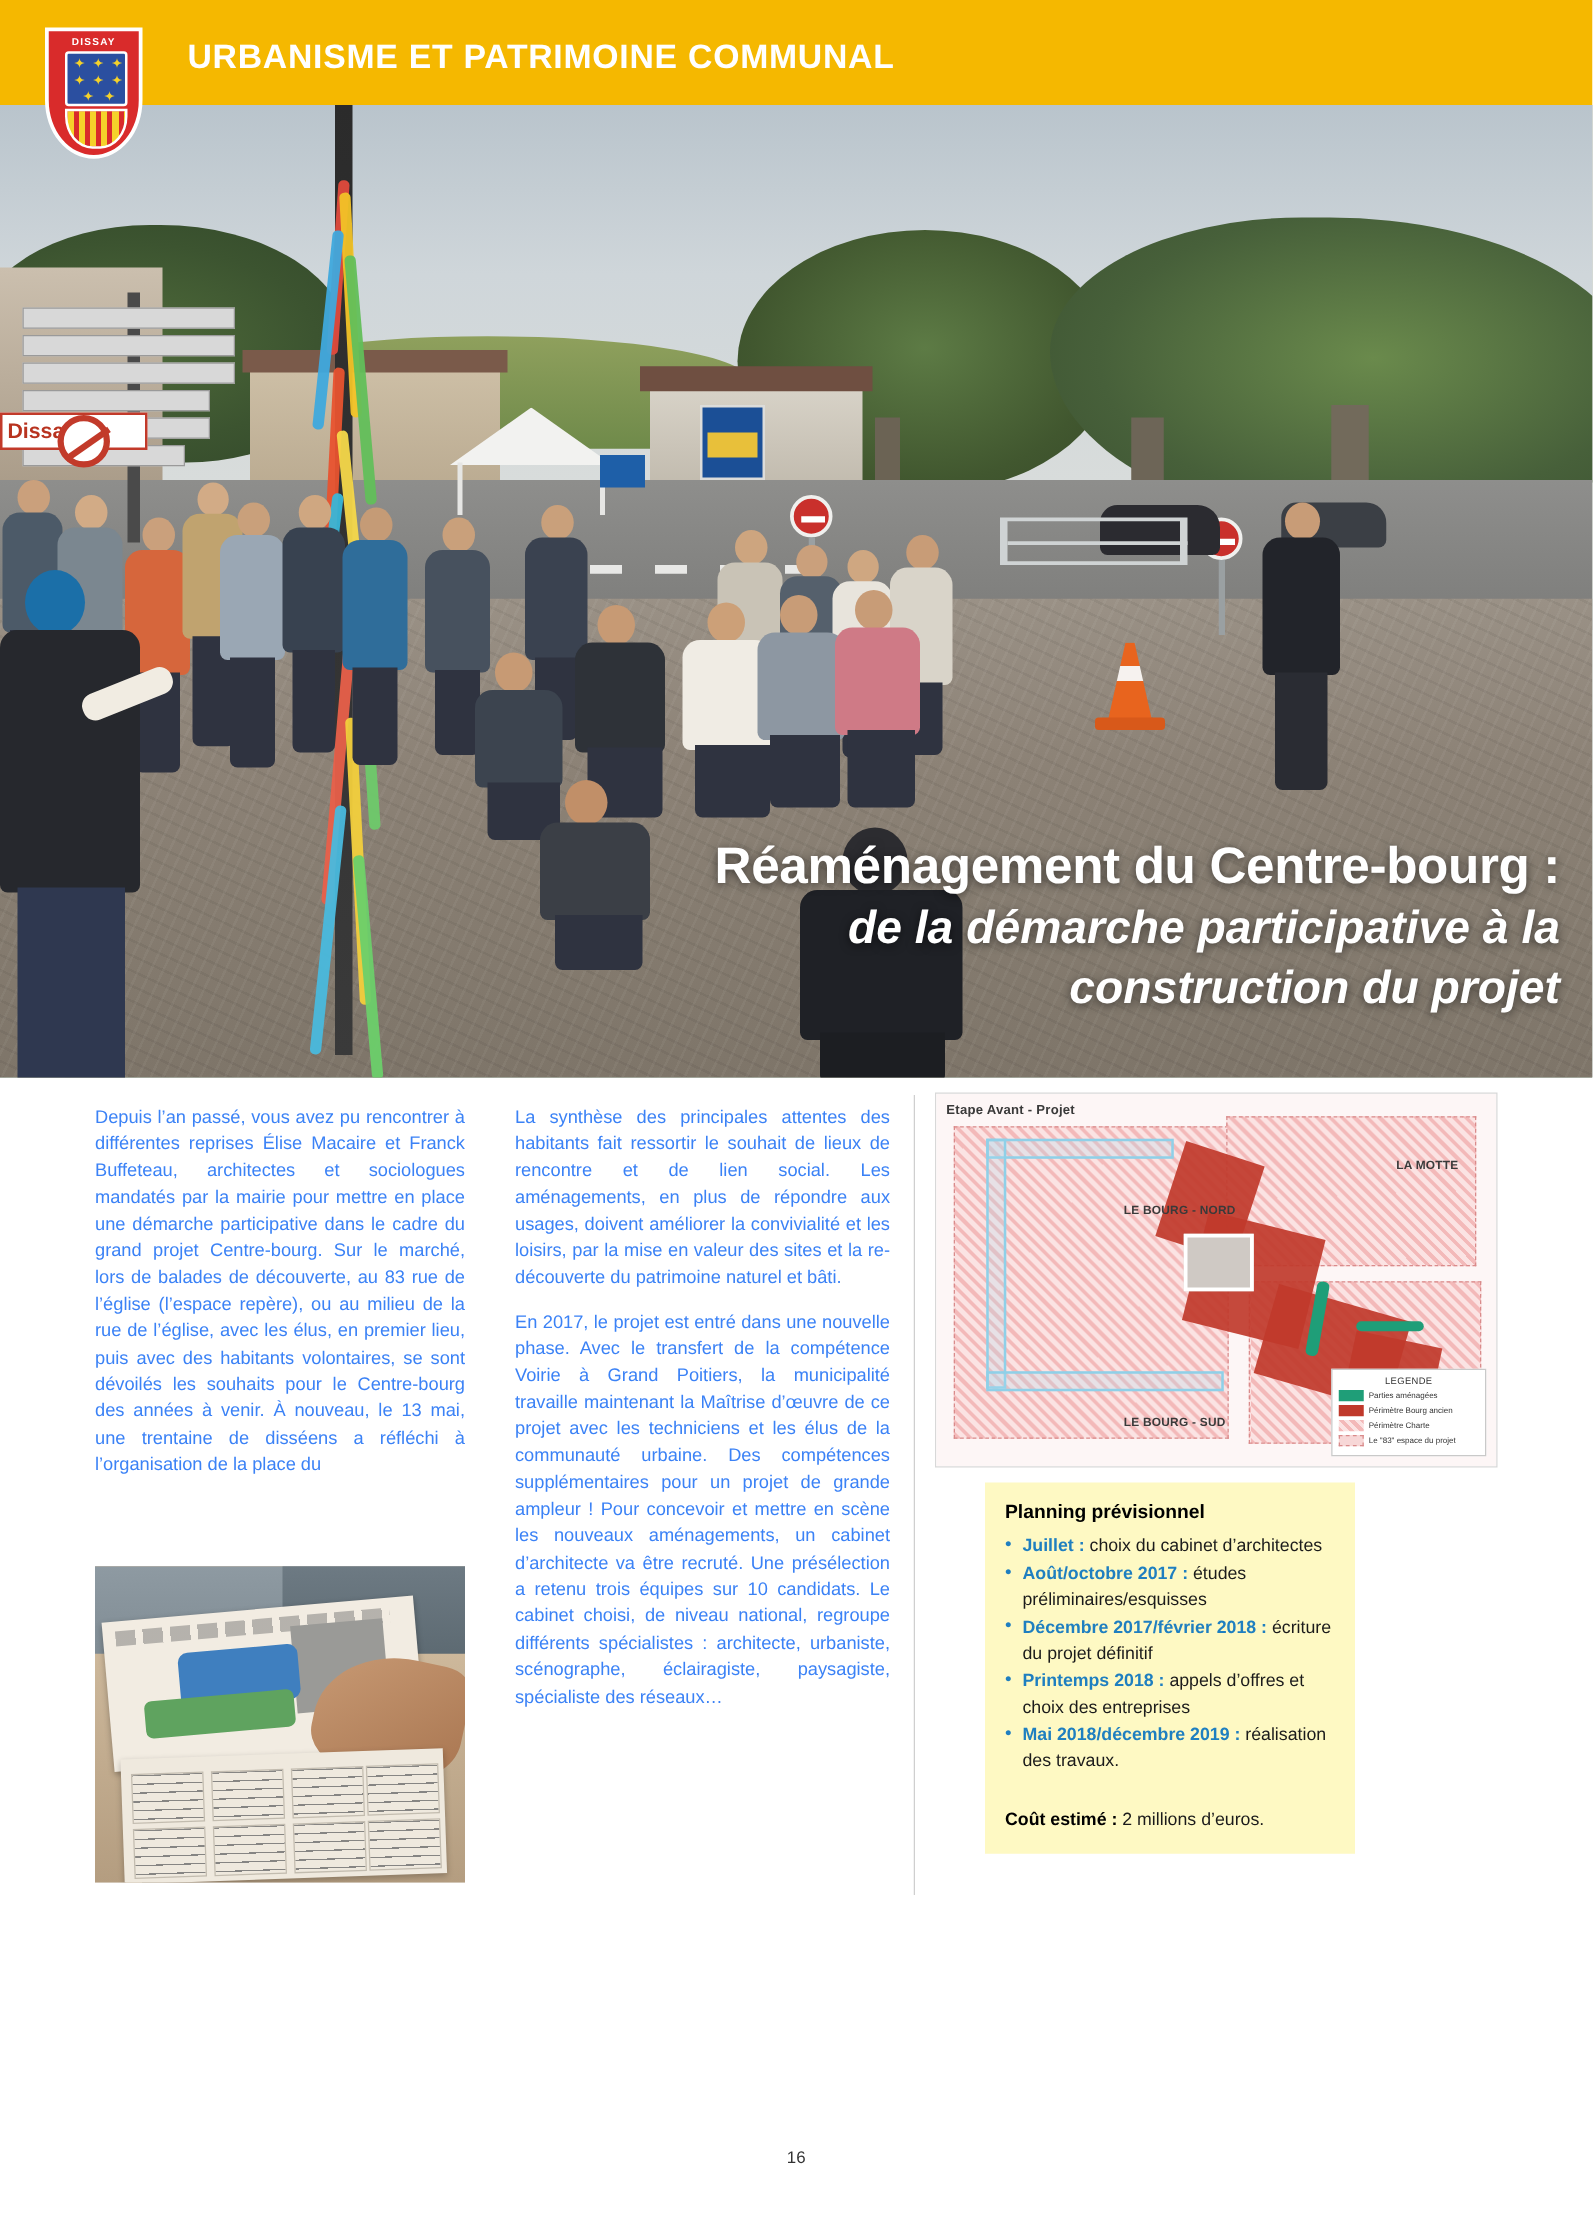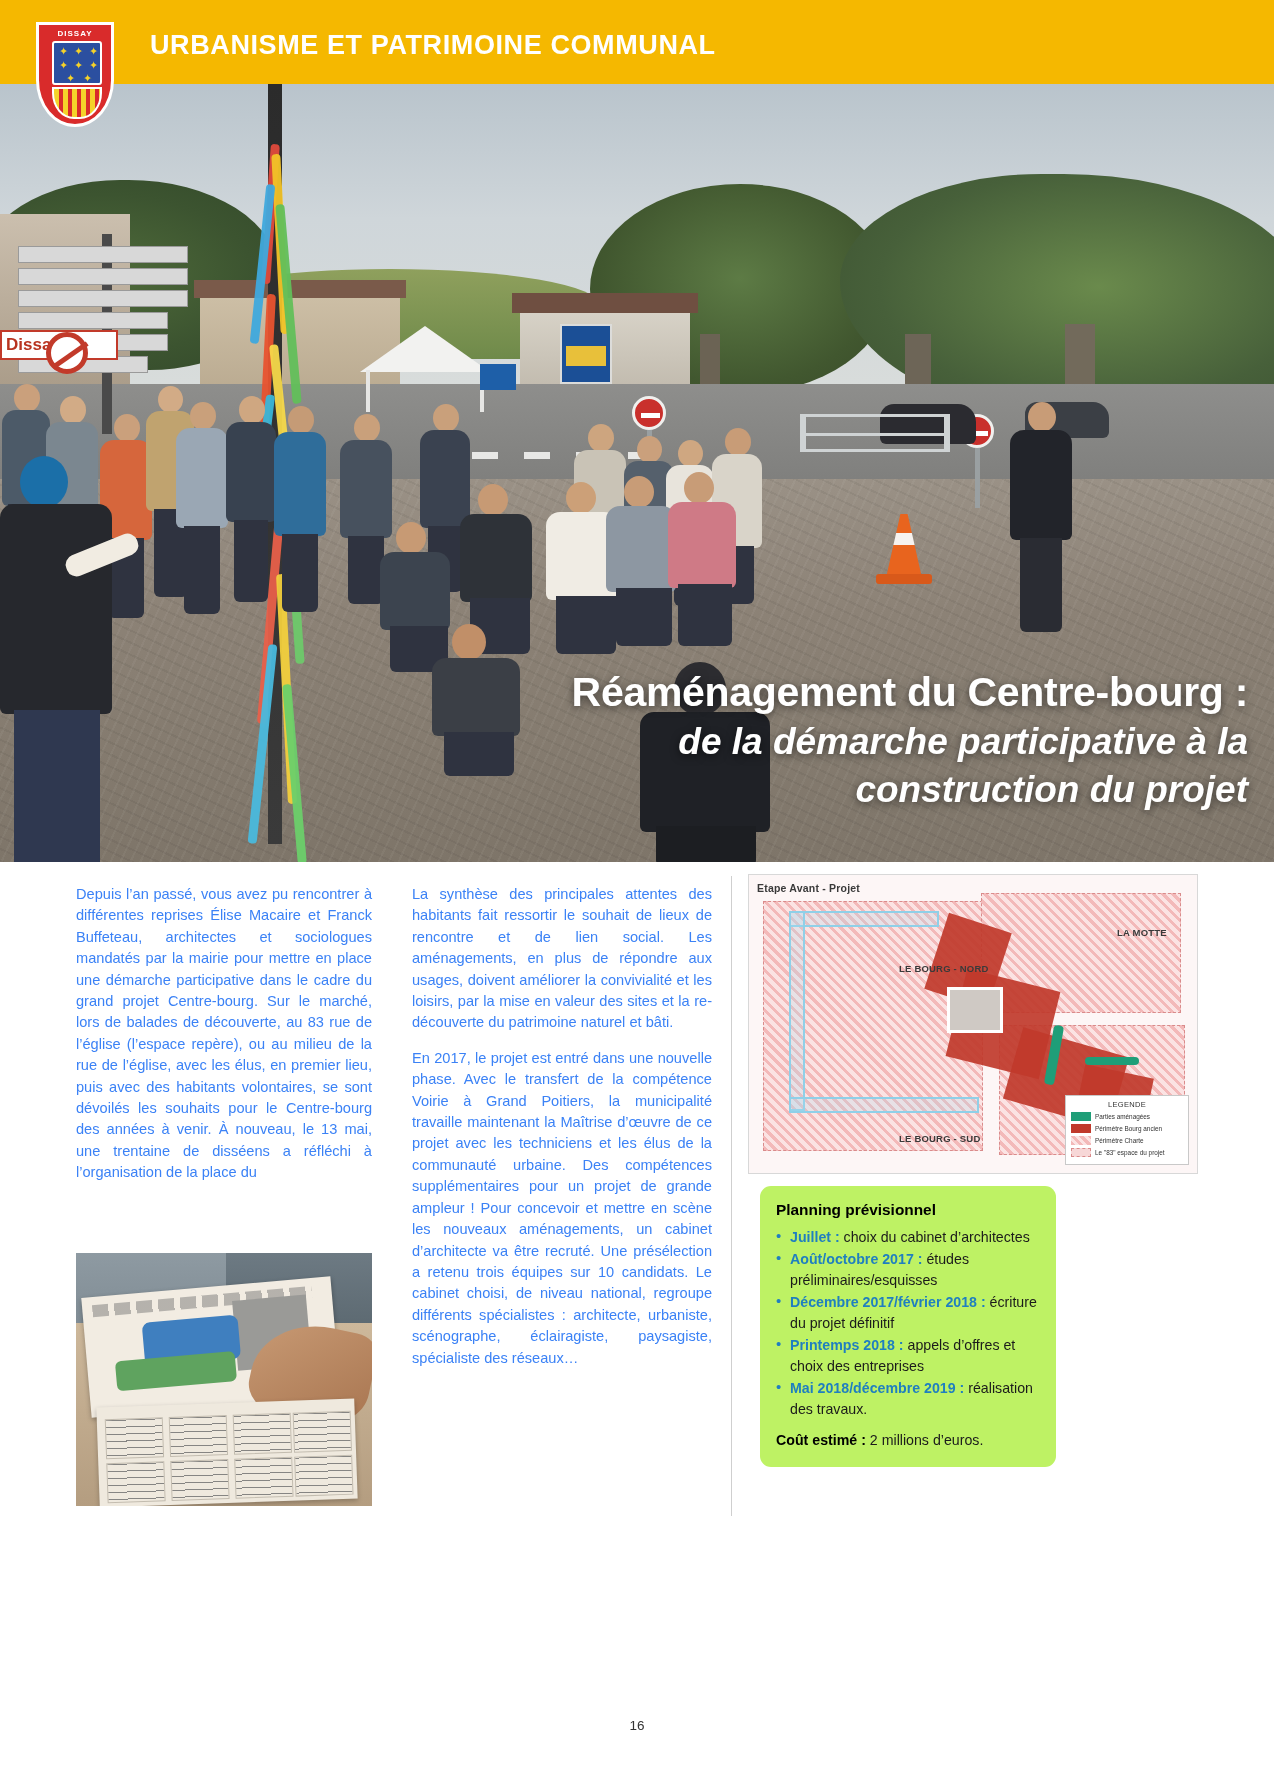--- a/index.html
+++ b/index.html
@@ -377,45 +377,44 @@
     padding: 4px 5px;
   }
   .legend-title { font-size: 7.5px; font-weight: normal; text-align:center; color:#333; margin-bottom: 3px; letter-spacing:.3px;}
   .legend-row { display:flex; align-items:center; gap:4px; margin-bottom: 3px; }
   .legend-sw { width: 20px; height: 9px; flex: 0 0 20px; }
   .legend-txt { font-size: 6.4px; color:#333; line-height: 7.6px; }
 
   
   .planning {
     position: absolute;
-    left: 760px;
+    left: 788px;
     top: 1186px;
     width: 296px;
     padding: 14px 16px 16px 16px;
-    background: #bef264;
+    background: #fef9c3;
     font-size: 14.2px;
     line-height: 20.5px;
     color: #1b1b1b;
-    border-radius: 11px;
   }
   .planning h3 {
     margin: 0 0 6px 0;
     font-size: 15.4px;
     font-weight: bold;
     color: #000000;
   }
   .planning ul { list-style: none; margin: 0; padding: 0; }
   .planning li { position: relative; padding-left: 14px; margin-bottom: 2px; }
   .planning li:before {
     content: "•";
     position: absolute; left: 0; top: -1px;
     color: #1f7fc0; font-size: 15px;
   }
   .planning .term { color: #1f7fc0; font-weight: bold; }
-  .planning .cost { margin-top: 11px; }
+  .planning .cost { margin-top: 27px; }
   .planning .cost b { color: #000; }
 
   
   .v-divider {
     position: absolute;
     left: 731px;
     top: 876px;
     width: 1px;
     height: 640px;
     background: #cfcfcf;

